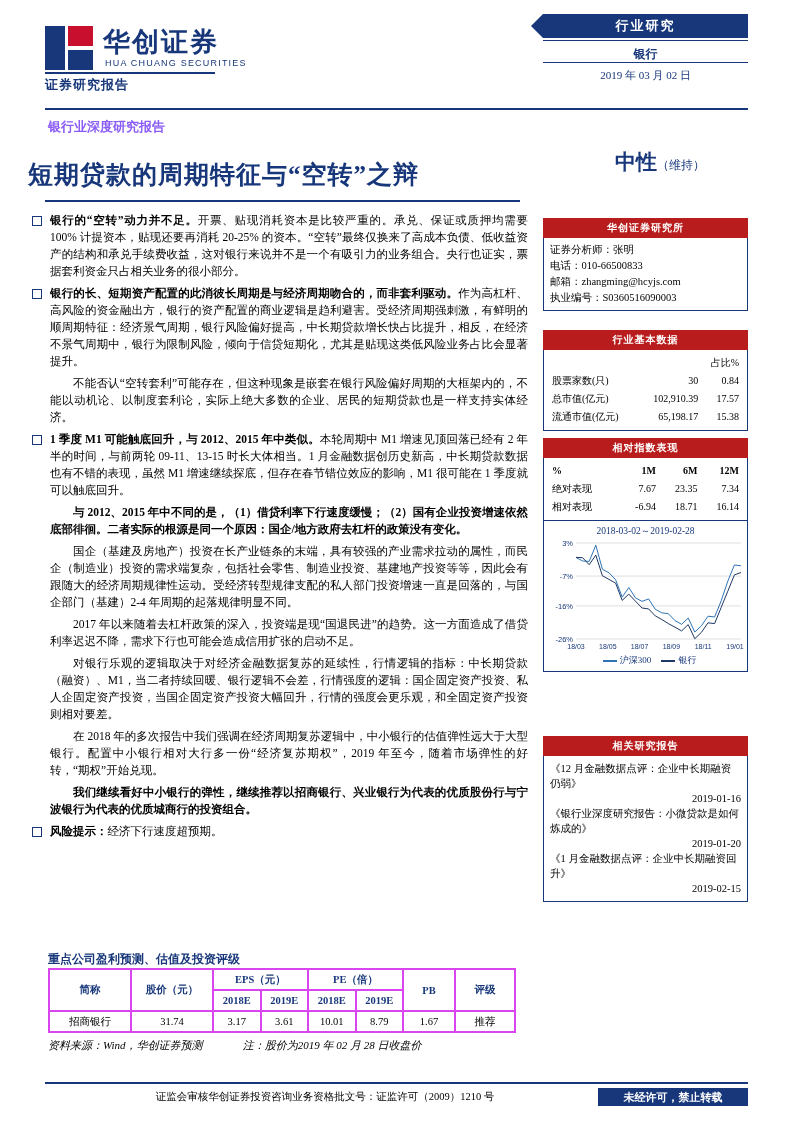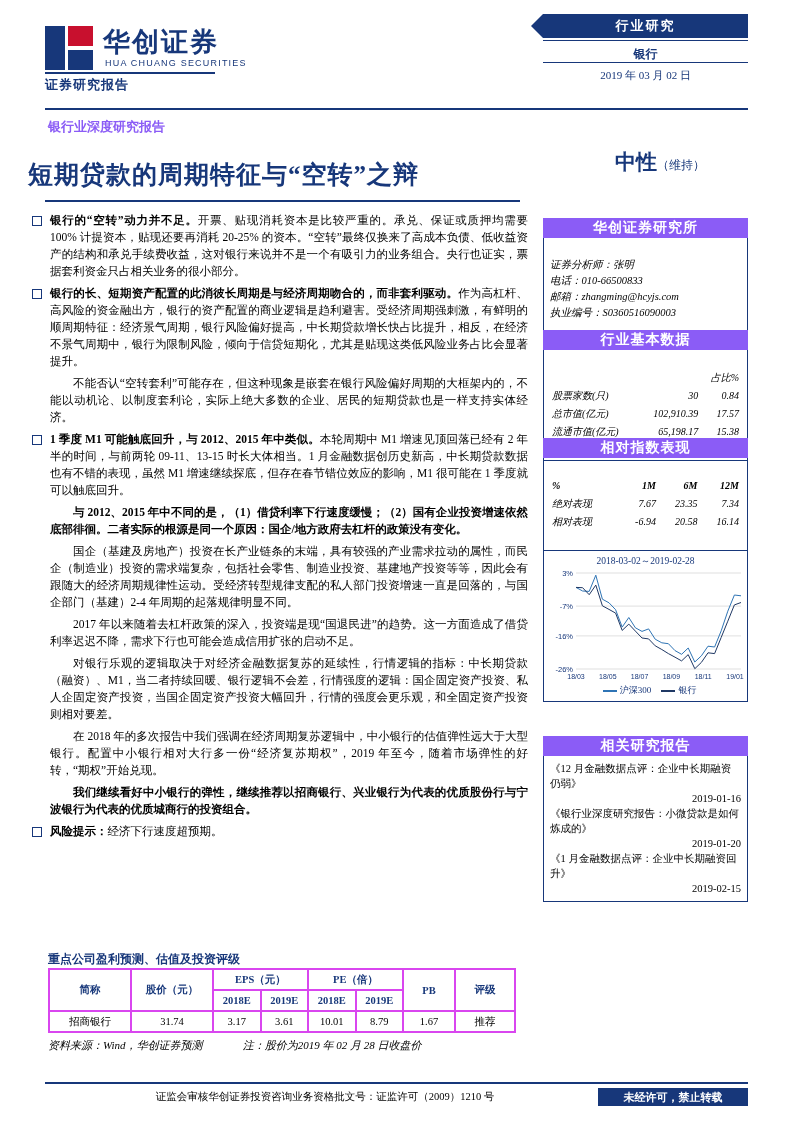--- a/index.html
+++ b/index.html
@@ -51,22 +51,22 @@
   
   .tbl-title{position:absolute;left:48px;top:951px;font-size:12px;font-weight:bold;color:#17377a;}
   table.profit{position:absolute;left:48px;top:968px;width:468px;border-collapse:collapse;font-size:10.5px;}
   table.profit th,table.profit td{border:2px solid #d946ef;text-align:center;padding:2px 0;height:15px;}
   table.profit th{font-weight:bold;color:#17377a;}
   .src{position:absolute;left:48px;top:1038px;font-size:11px;font-style:italic;}
   .src .note{margin-left:40px;}
 
   
   .rbox{position:absolute;right:45px;width:205px;}
-  .rhead{background:#8b5cf6;color:#fff;font-size:14px;font-weight:bold;text-align:center;height:20px;line-height:20px;letter-spacing:1px;}
-  .rbody{border:1px solid #17377a;border-top:none;padding:19px 6px;font-size:10.5px;line-height:16px;font-style:italic;}
+  .rhead{background:#b91c1c;color:#fff;font-size:10px;font-weight:bold;text-align:center;height:20px;line-height:20px;letter-spacing:1px;}
+  .rbody{border:1px solid #17377a;border-top:none;padding:4px 6px;font-size:10.5px;line-height:16px;}
   .rbody .line{white-space:nowrap;}
   table.mini{width:100%;border-collapse:collapse;font-size:10px;}
   table.mini td,table.mini th{padding:1px 2px;white-space:nowrap;}
   table.mini .r{text-align:right;}
 
   .chart-wrap{position:relative;border:1px solid #17377a;border-top:none;height:150px;}
   .chart-title{position:absolute;left:0;right:0;top:4px;text-align:center;font-size:9.5px;color:#17377a;}
   .legend{position:absolute;bottom:4px;left:0;right:0;text-align:center;font-size:9px;color:#17377a;}
   .legend i{display:inline-block;width:14px;height:2px;vertical-align:middle;margin:0 3px 0 8px;}
 
@@ -226,21 +226,21 @@
         </tr>
         <tr>
           <td>绝对表现</td>
           <td class="r">7.67</td>
           <td class="r">23.35</td>
           <td class="r">7.34</td>
         </tr>
         <tr>
           <td>相对表现</td>
           <td class="r">-6.94</td>
-          <td class="r">20.58</td>
+          <td class="r">18.71</td>
           <td class="r">16.14</td>
         </tr>
       </tbody>
         </table>
     </div>
     <div class="chart-wrap">
       <div class="chart-title">2018-03-02～2019-02-28</div>
       <svg id="perf-svg" width="203" height="150" viewBox="0 0 203 150">
           <line x1="32" x2="197" y1="22" y2="22" stroke="#c9c9c9" stroke-width="0.6"></line>
           <text x="29" y="25" text-anchor="end" font-size="7.5" fill="#17377a" font-family="Liberation Sans, sans-serif">3%</text>

